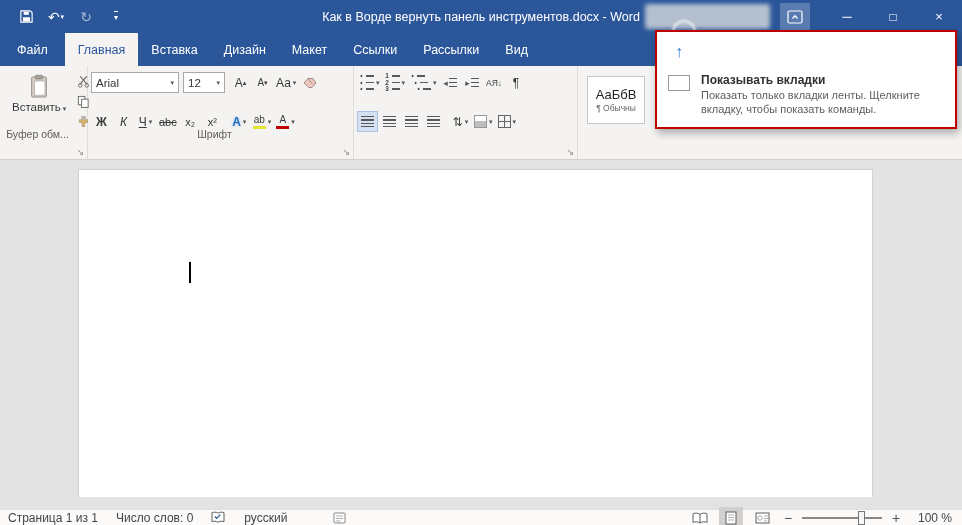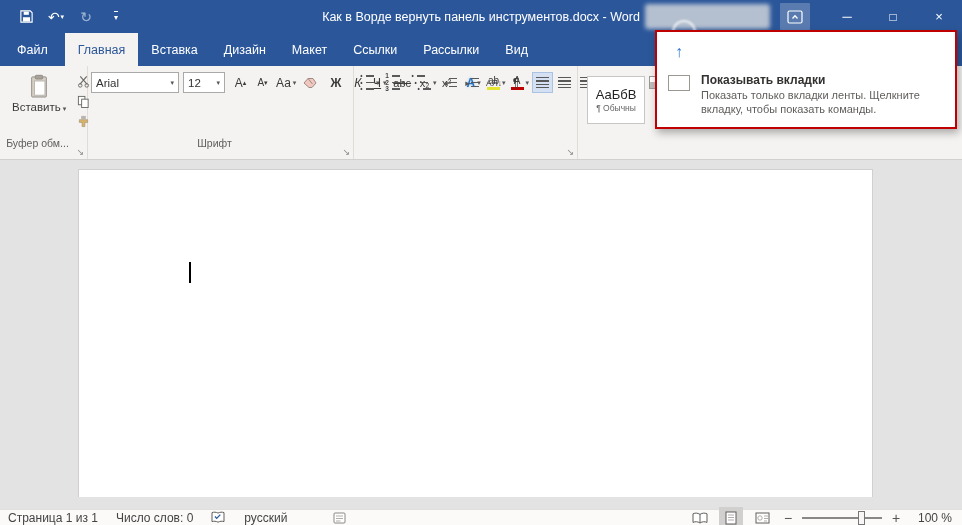--- a/index.html
+++ b/index.html
@@ -32,25 +32,25 @@
 .tabrow{position:absolute;top:33px;left:0;right:0;height:33px;background:#2b579a;
   display:flex;z-index:10}
 .tab{height:33px;display:flex;align-items:center;padding:8px 13px;color:#fff;font-size:12.5px}
 .tab.file{padding:0 17px}
 .tab.active{background:#f4f3f1;color:#2b579a}
 
 
 .ribbon{position:absolute;top:66px;left:0;right:0;height:94px;background:#f4f3f1;
   border-bottom:1px solid #d2d0ce;display:flex;z-index:5;color:#3b3a39}
 .rgroup{position:relative;height:100%;border-right:1px solid #e0ddd9;padding:4px 3px 16px}
-.grp-label{position:absolute;bottom:10px;left:0;right:12px;text-align:center;
+.grp-label{position:absolute;bottom:19px;left:0;right:12px;text-align:center;
   font-size:10.5px;color:#605e5c;white-space:nowrap}
 .launcher{position:absolute;right:3px;bottom:2px;font-size:9px;color:#8a8886;line-height:9px}
 .caret{font-size:7px;color:#555;margin-left:2px}
-.rows{display:flex;flex-direction:row;gap:5px;padding-top:2px}
+.rows{display:flex;flex-direction:column;gap:18px;padding-top:2px}
 .row{display:flex;align-items:center;gap:1px}
 .sbtn{min-width:21px;height:21px;display:flex;align-items:center;justify-content:center;
   font-size:12px;color:#3b3a39;padding:0 2px}
 .combo{display:flex;align-items:center;justify-content:space-between;border:1px solid #aba9a7;
   background:#fff;height:21px;font-size:11.5px;padding:0 4px;color:#333}
 
 .clip-body{display:flex;gap:2px;padding:2px 2px 0 4px}
 .paste{display:flex;flex-direction:column;align-items:center;gap:2px;padding:2px 5px;font-size:11.5px}
 .clip-col{display:flex;flex-direction:column;gap:1px}
 .clip-col .sbtn{height:19px}

